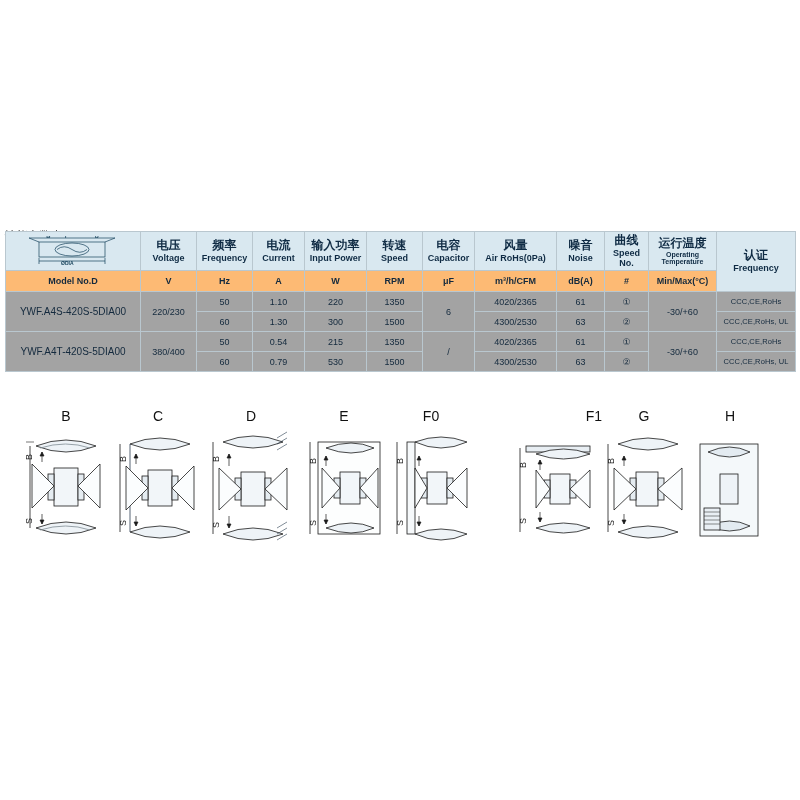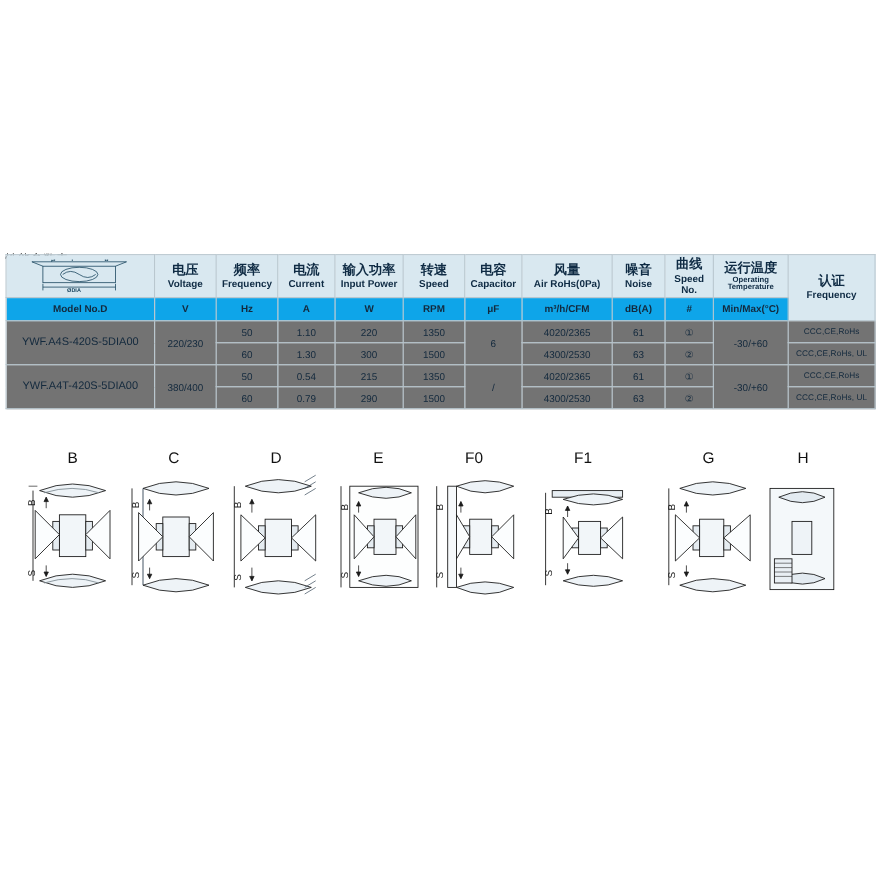--- a/index.html
+++ b/index.html
@@ -59,30 +59,30 @@
     color: #0f2b44;
   }
   .hdr-main td .en-small {
     display: block;
     font-size: 7px;
     font-weight: bold;
     color: #0f2b44;
     line-height: 1.05;
   }
   .hdr-sub td {
-    background: #0ea5e9;
+    background: #fdba74;
     font-weight: bold;
     height: 18px;
     font-size: 10px;
     color: #0f2b44;
     margin-left: 45px;
   }
   .body-row td {
     height: 17px;
-    background: #737373;
+    background: #a3a3a3;
     font-size: 9.5px;
   }
   .body-row td.model {
     font-size: 10px;
   }
   .body-row td.approvals {
     font-size: 7.5px;
     letter-spacing: 0.1px;
   }
   .fanpic {
@@ -254,21 +254,21 @@
       <td rowspan="2">/</td>
       <td>4020/2365</td>
       <td>61</td>
       <td>①</td>
       <td rowspan="2">-30/+60</td>
       <td class="approvals">CCC,CE,RoHs</td>
     </tr>
     <tr class="body-row">
       <td>60</td>
       <td>0.79</td>
-      <td>290</td>
+      <td>530</td>
       <td>1500</td>
       <td>4300/2530</td>
       <td>63</td>
       <td>②</td>
       <td class="approvals">CCC,CE,RoHs,  UL</td>
     </tr>
   </tbody>
     </table>
 
   <div class="diagrams">
@@ -404,21 +404,21 @@
           <line x1="36" y1="88" x2="36" y2="98"></line>
             <path d="M36 98 l-2 -4 l4 0 z" fill="#1b1b1b"></path>
         </g>
         <g font-size="9" fill="#1b1b1b" font-family="Liberation Sans, sans-serif">
           <text x="20" y="36" transform="rotate(-90 20 36)">B</text>
           <text x="20" y="98" transform="rotate(-90 20 98)">S</text>
         </g>
       </svg>
     </div>
 
-    <div class="dcell" style="left:482px;">
+    <div class="dcell" style="left:506px;text-align:right;">
       <div class="dlabel">F1</div>
       <svg class="dsvg" width="96" height="150" viewBox="0 0 96 150">
         <g stroke="#1b1b1b" fill="none" stroke-width="0.8">
           <rect x="20" y="18" width="64" height="6" fill="#e8eef3"></rect>
           <path d="M30 26 Q58 16 84 26 Q58 36 30 26 Z" fill="#eef3f7"></path>
           <path d="M30 100 Q58 90 84 100 Q58 110 30 100 Z" fill="#eef3f7"></path>
           <rect x="44" y="46" width="20" height="30" fill="#f2f6f9"></rect>
           <rect x="38" y="52" width="6" height="18" fill="#e5ecf1"></rect>
           <rect x="64" y="52" width="6" height="18" fill="#e5ecf1"></rect>
           <path d="M30 42 L44 61 L30 80 Z" fill="#fbfdfe"></path>

